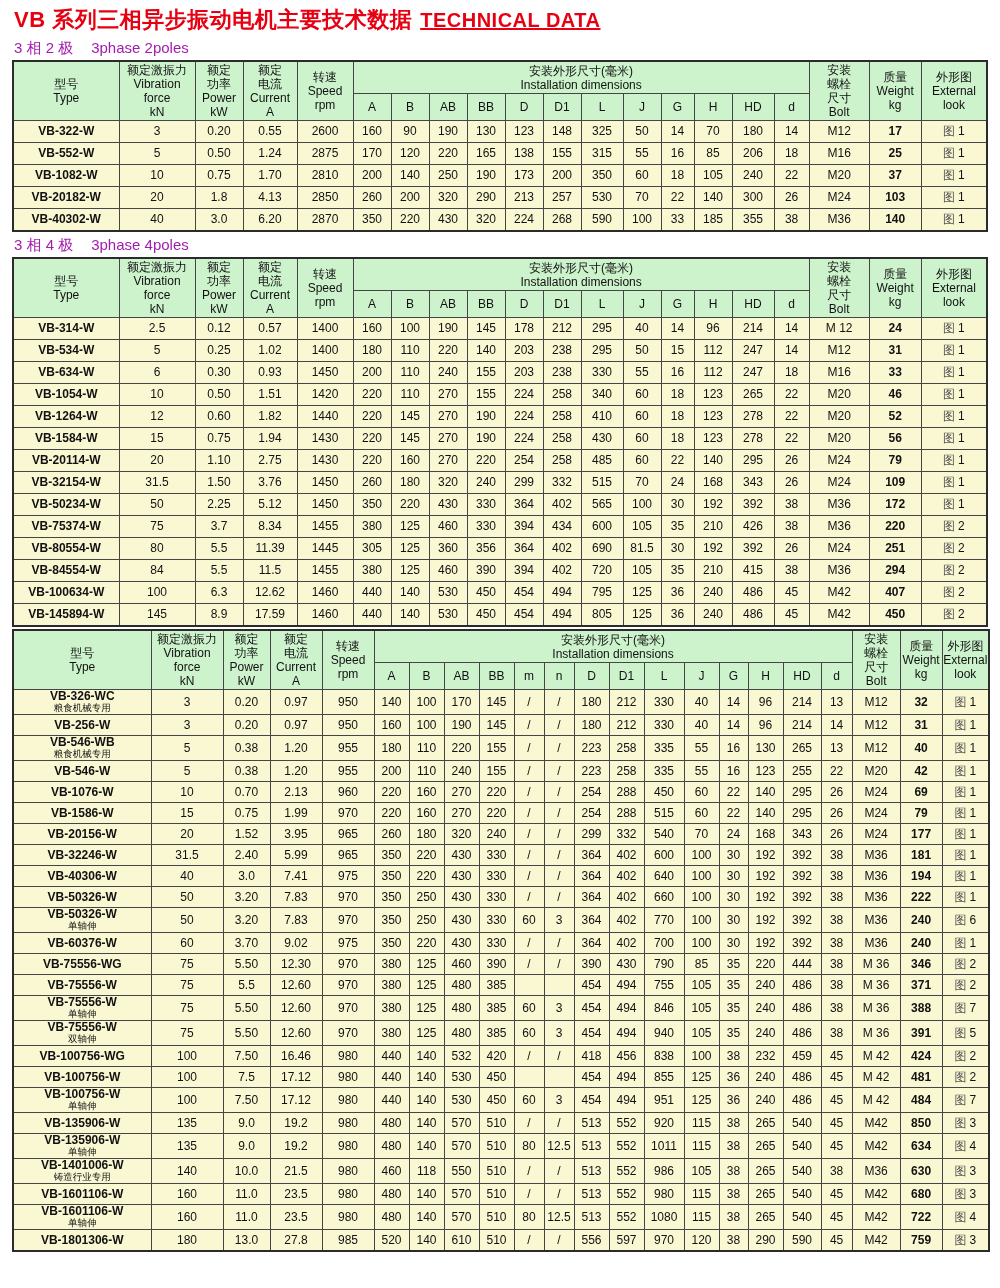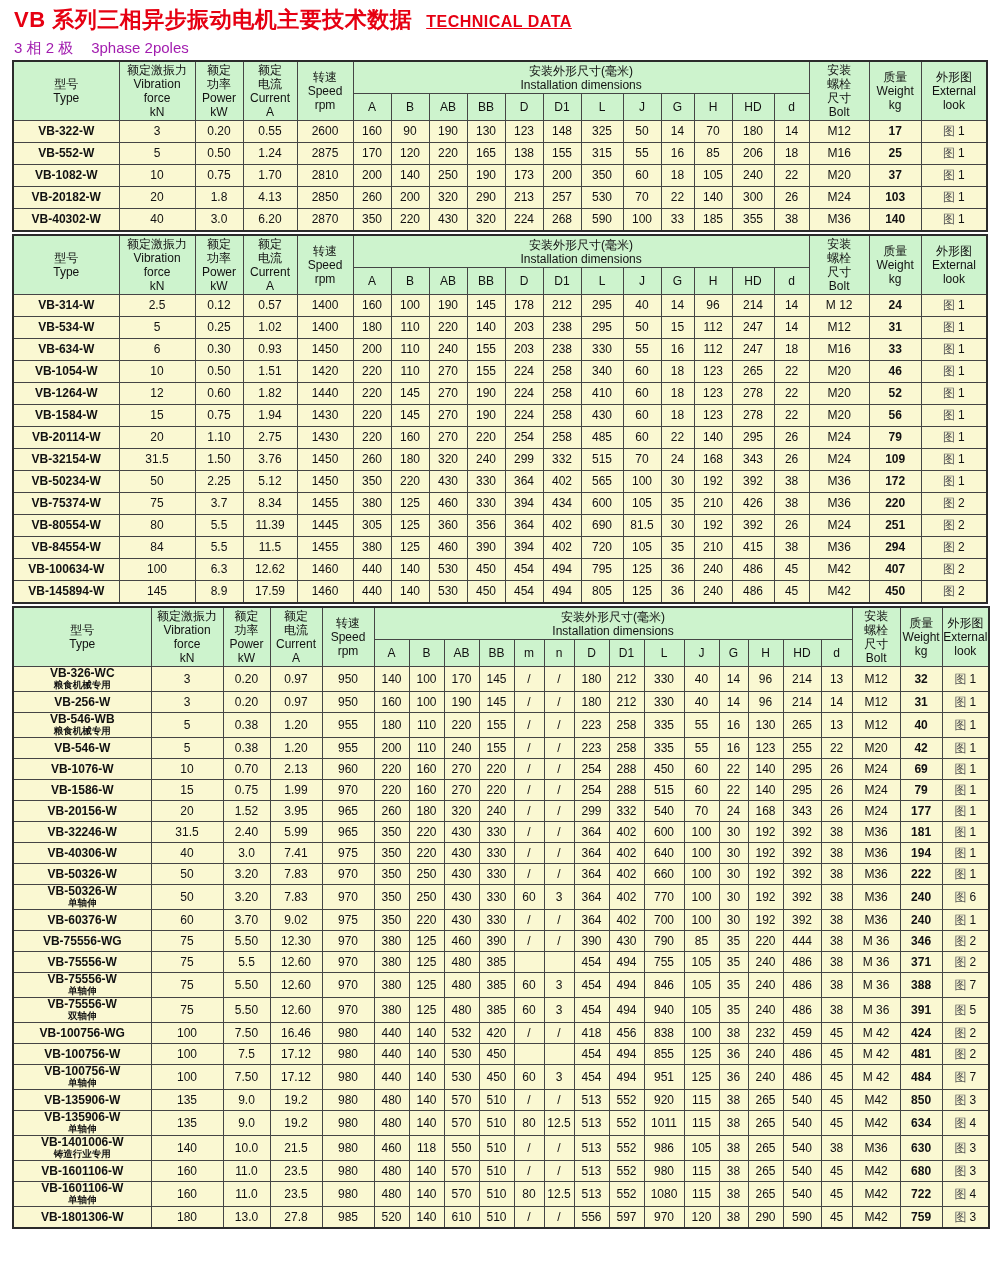--- a/index.html
+++ b/index.html
@@ -15,22 +15,22 @@
     font-family:"Liberation Sans","DejaVu Sans",sans-serif;
     color:#111;
   }
   .page{padding:3px 12px 6px 12px;}
   .title-row{margin:2px 0 3px 2px;white-space:nowrap;}
   .t-cn{
     font-size:22px;font-weight:bold;color:var(--red);
     letter-spacing:0.5px;
   }
   .t-en{
-    font-size:16px;font-weight:bold;color:var(--red);
-    text-decoration:underline;margin-left:14px;letter-spacing:0.5px;
+    font-size:20px;font-weight:bold;color:var(--red);
+    text-decoration:underline;margin-left:8px;letter-spacing:0.5px;
   }
   .section{
     font-size:15px;color:#a21caf;margin:4px 0 2px 2px;font-weight:400;
     white-space:nowrap;
   }
   .section .cn{margin-right:18px;}
   table{
     border-collapse:collapse;table-layout:fixed;width:976px;
     border:2px solid var(--outer);
     margin-bottom:2px;
@@ -50,21 +50,21 @@
     background:var(--yellow);
     font-size:12px;line-height:13px;padding:0 1px;
   }
   table.std tbody td{height:21px;}
   table.six tbody td{height:20px;}
   td.c-type{font-weight:bold;font-size:12px;}
   td.c-weight{font-weight:bold;}
   td.c-look .fig{color:#555;margin-right:3px;}
   .sub{
     display:block;font-size:9.5px;line-height:10px;
-    font-weight:bold;padding-bottom:1px;
+    font-weight:normal;padding-bottom:1px;
   }
 </style>
 </head>
 <body>
 
 <div class="page">
 
   <div class="title-row">
     <span class="t-cn">VB 系列三相异步振动电机主要技术数据</span><span class="t-en">TECHNICAL DATA</span>
   </div>
@@ -249,20 +249,23 @@
           <td class="c-num">185</td>
           <td class="c-num">355</td>
           <td class="c-num">38</td>
           <td class="c-bolt">M36</td>
           <td class="c-weight">140</td>
           <td class="c-look"><span class="fig">图</span>1</td>
         </tr>
       </tbody>
     </table>
 
+  <div class="section">
+    <span class="cn">3 相 4 极</span><span class="en">3phase 4poles</span>
+  </div>
   <table class="std">
       <colgroup>
         <col style="width: 106px;">
         <col style="width: 76px;">
         <col style="width: 48px;">
         <col style="width: 54px;">
         <col style="width: 56px;">
         <col style="width: 38px;">
         <col style="width: 38px;">
         <col style="width: 38px;">

